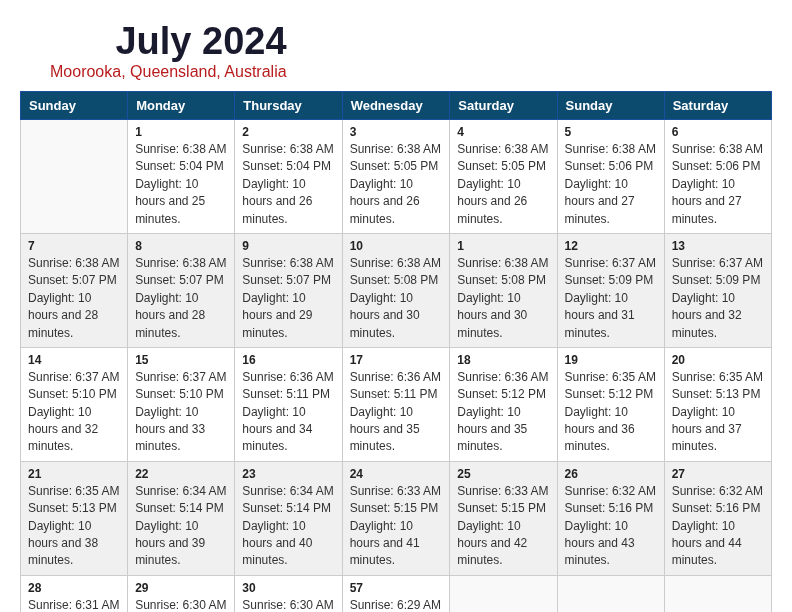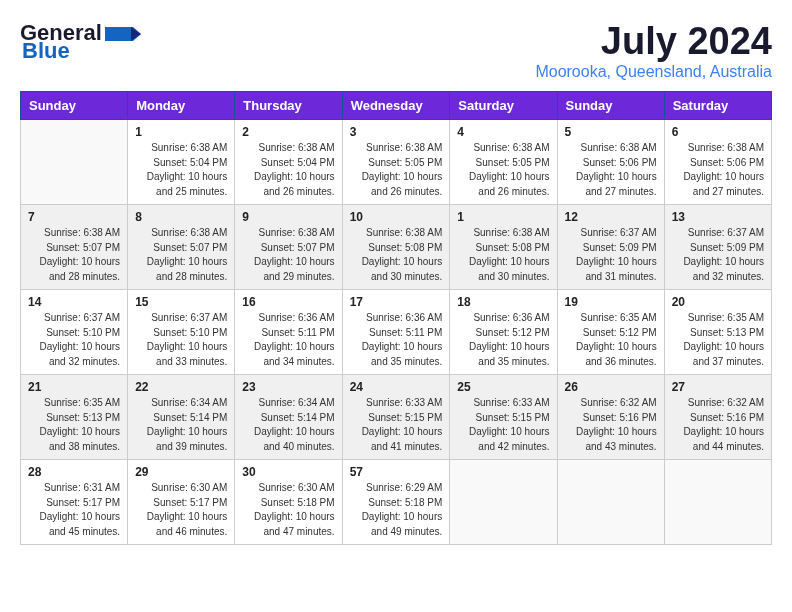--- a/index.html
+++ b/index.html
@@ -39,30 +39,30 @@
       text-align: right;
       margin-left: 30px;
     }
     .month-title {
       font-size: 38px;
       font-weight: bold;
       color: #1a1a2e;
     }
     .location-title {
       font-size: 16px;
-      color: #3b82f6;
+      color: #b91c1c;
       text-align: center;
     }
     .calendar {
       width: 100%;
       border-collapse: collapse;
       border: 1px solid #ccc;
     }
     .calendar th {
-      background: #6d28d9;
+      background: #0c4a6e;
       color: #fff;
       text-align: left;
       padding: 6px 8px;
       font-size: 13px;
       border: 1px solid #1a4fa0;
     }
     .calendar td {
       border: 1px solid #ccc;
       vertical-align: top;
       padding: 5px 7px;
@@ -76,43 +76,32 @@
       background: #f9f9f9;
     }
     .day-number {
       font-size: 12px;
       font-weight: bold;
       color: #222;
       display: block;
       margin-bottom: 2px;
     }
     .day-info {
-      font-size: 10px;
+      font-size: 12px;
       color: #333;
       line-height: 1.45;
-      text-align: right;
     }
     .row-shaded td {
       background: #f0f0f0;
     }
   </style>
 </head>
 <body>
 
 <div class="header">
-  <div class="logo">
-    <div class="logo-row">
-      <span class="logo-general">General</span>
-      <svg width="36" height="22" viewBox="0 0 36 22" style="margin-left:3px;margin-top:2px;">
-        <polygon points="0,4 28,4 36,11 28,18 0,18" fill="#1565c0"></polygon>
-        <polygon points="26,4 36,11 26,18" fill="#1a237e"></polygon>
-      </svg>
-    </div>
-    <span class="logo-blue" style="margin-top:-8px;margin-left:2px;">Blue</span>
-  </div>
   <div class="title-section">
     <div class="month-title">July 2024</div>
     <div class="location-title">Moorooka, Queensland, Australia</div>
   </div>
 </div>
 
 <table class="calendar">
   <thead>
     <tr>
     <th>Sunday</th>

